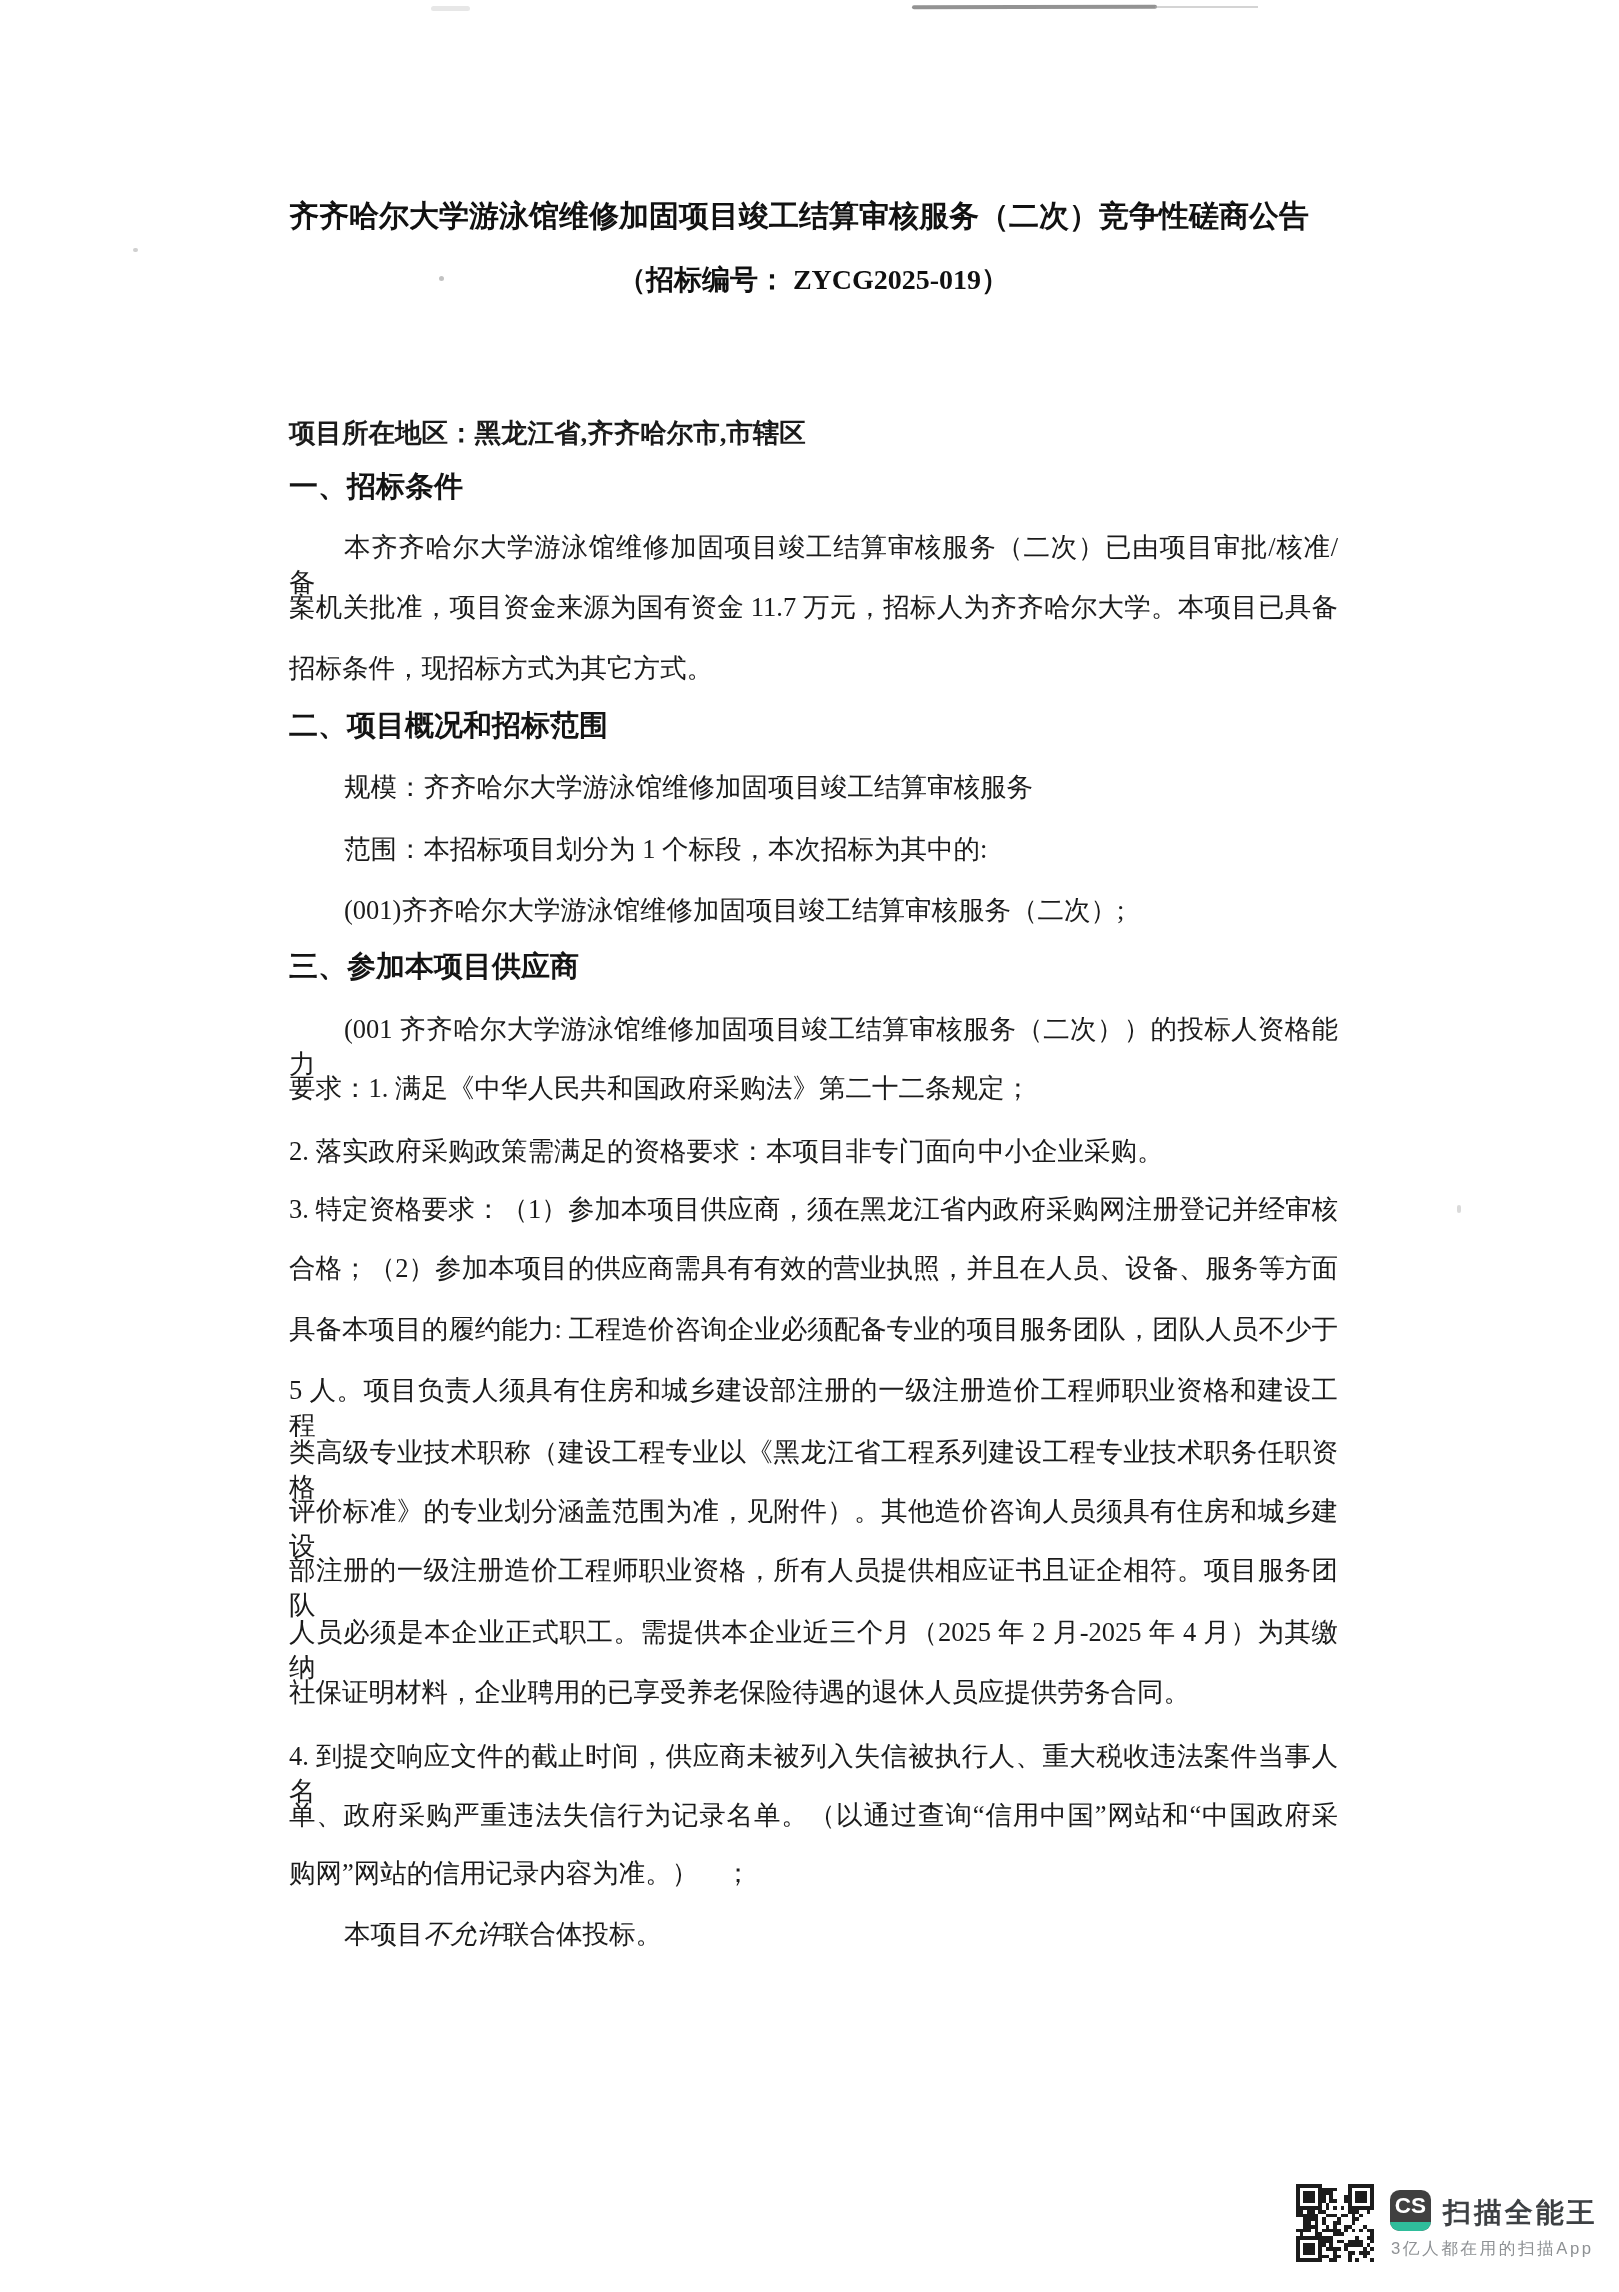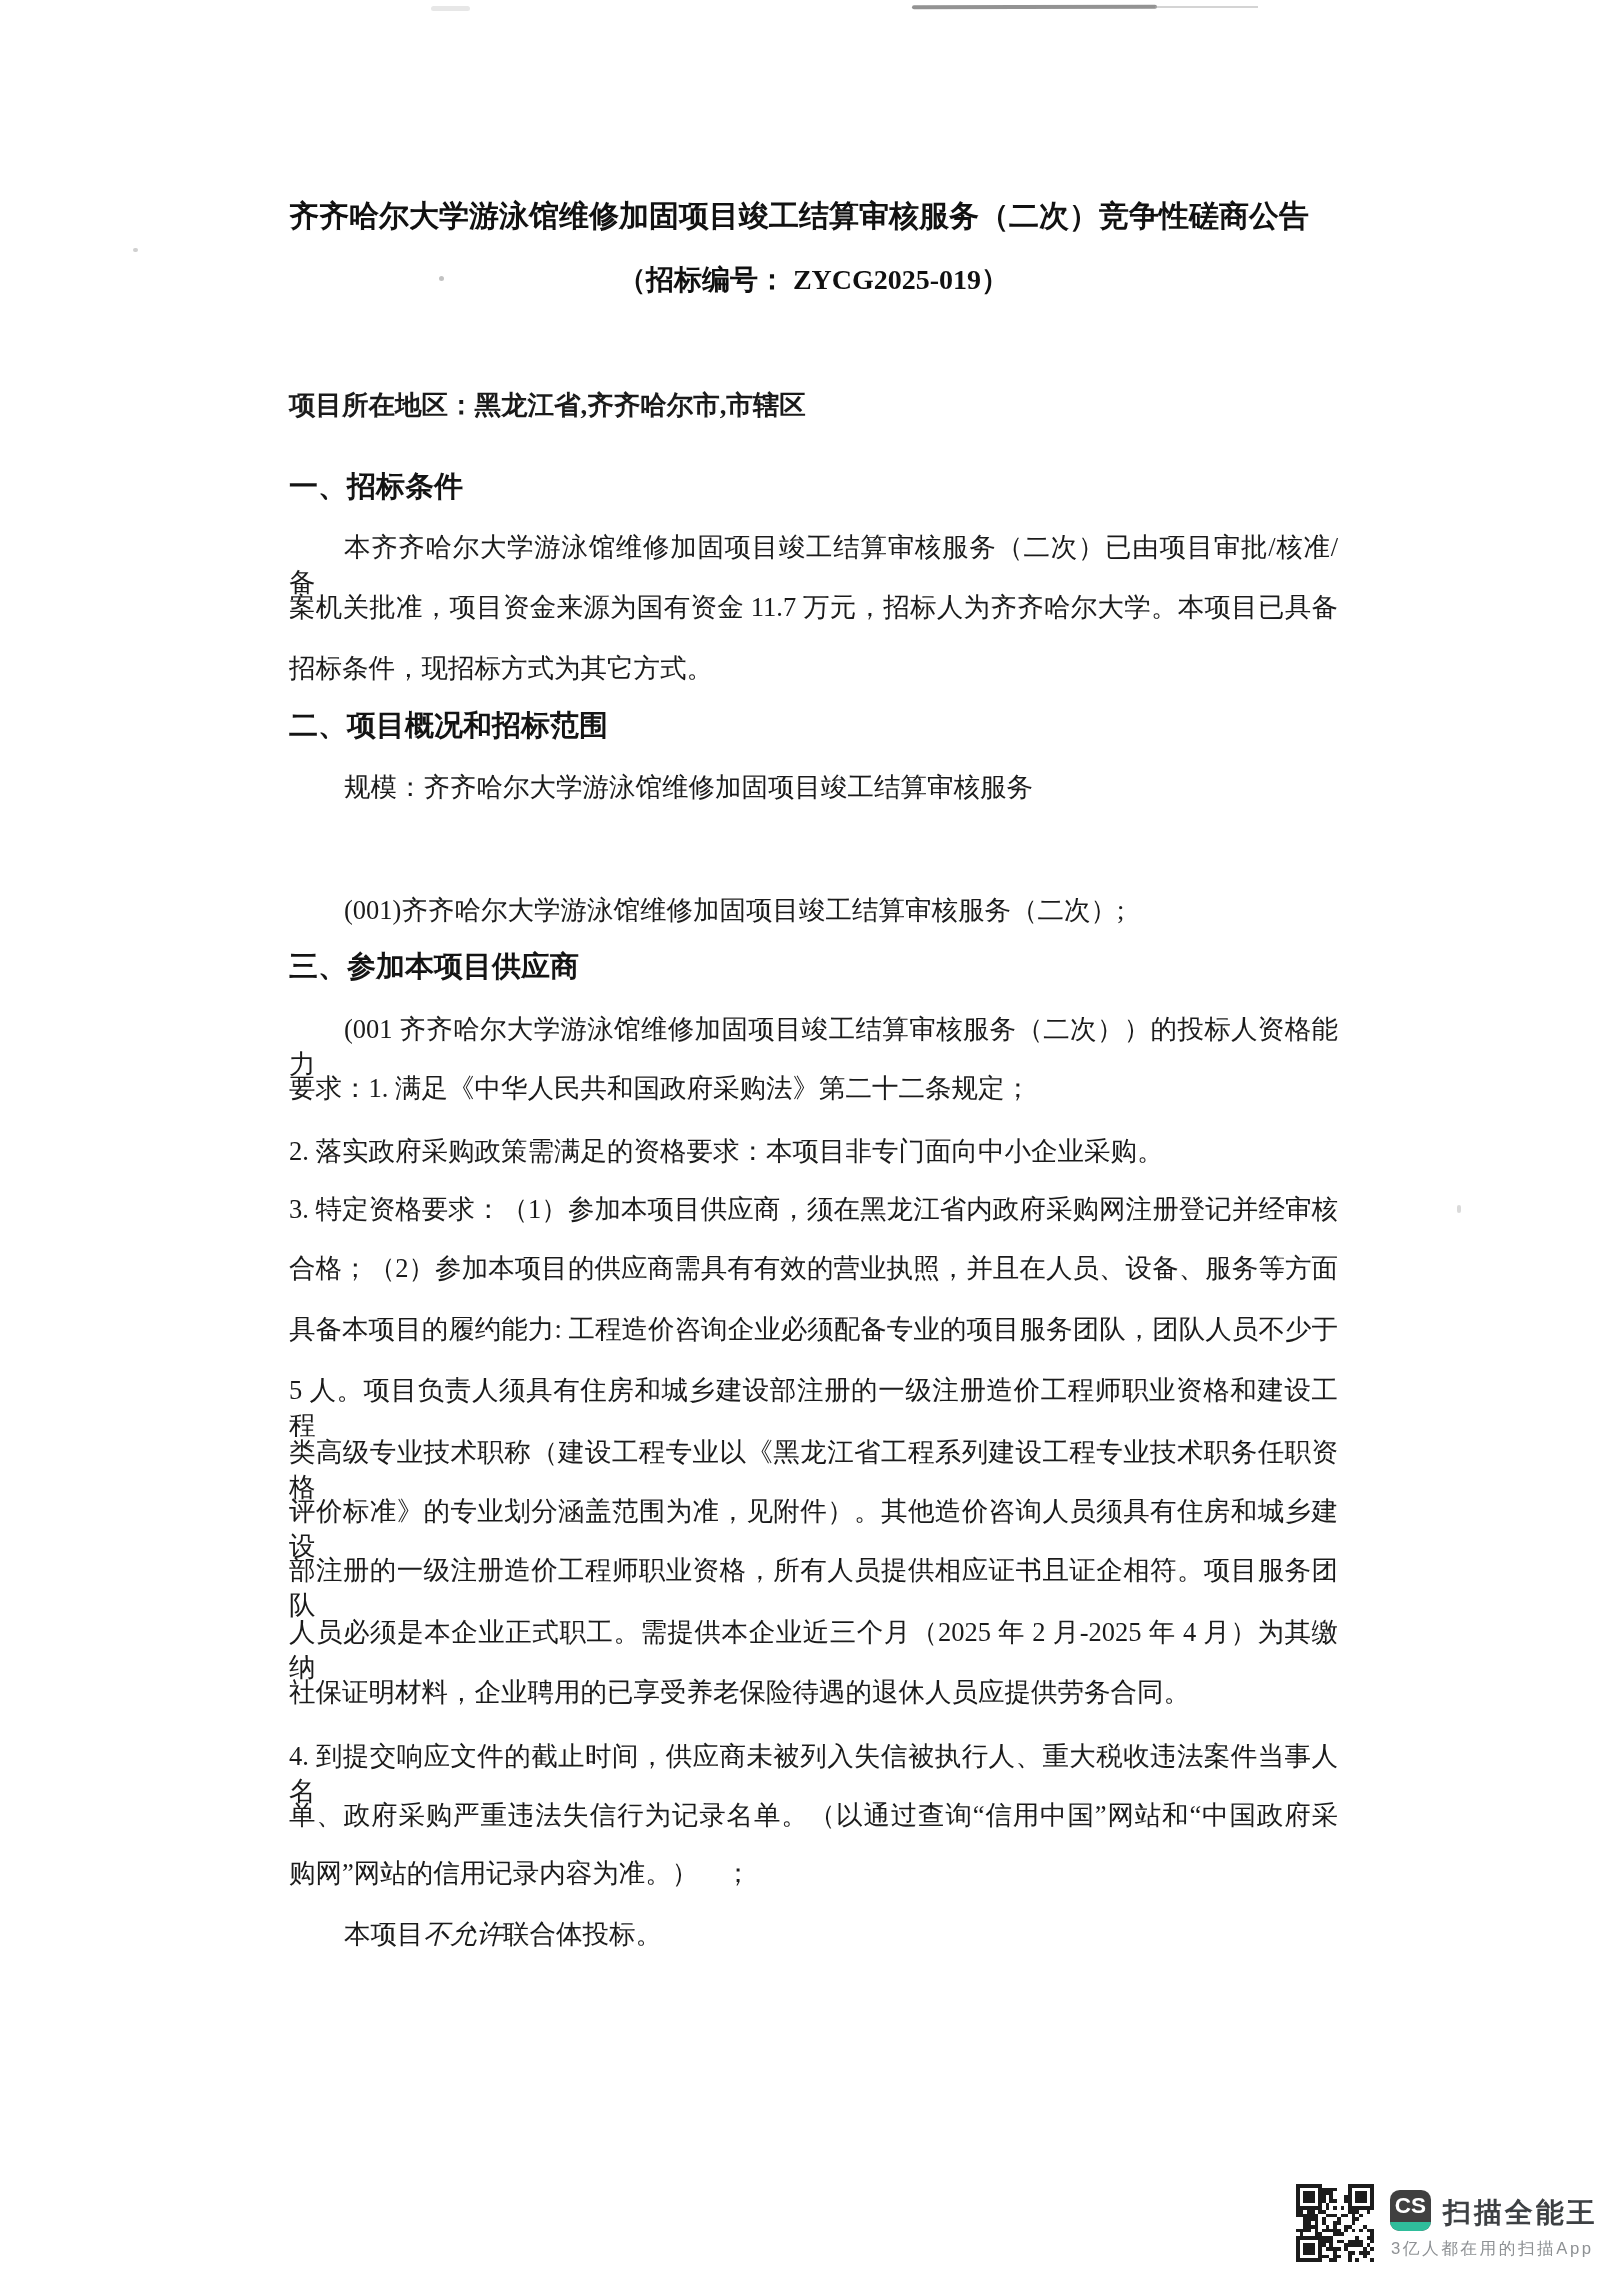--- a/index.html
+++ b/index.html
@@ -42,29 +42,30 @@
   <div class="artifact" style="left:912px;top:4.9px;width:245px;height:3.9px;background:#6f6f6f;border-radius:2px;opacity:.75;transform:rotate(-0.15deg);"></div>
   <div class="artifact" style="left:1155px;top:5.9px;width:103px;height:2px;background:#a9a9a9;opacity:.5;"></div>
   <div class="artifact" style="left:431px;top:5.9px;width:39px;height:4.9px;background:#c9c9c9;opacity:.45;border-radius:2.9px;"></div>
   <div class="artifact" style="left:133px;top:248px;width:4.9px;height:3.9px;background:#b0b0b0;opacity:.6;border-radius:2px;"></div>
   <div class="artifact" style="left:439px;top:276px;width:4.9px;height:4.9px;background:#9a9a9a;opacity:.6;border-radius:2.9px;"></div>
   <div class="artifact" style="left:1457px;top:1205px;width:3.9px;height:7.8px;background:#b5b5b5;opacity:.5;border-radius:2px;"></div>
 
   <div class="title" style="top:196px">齐齐哈尔大学游泳馆维修加固项目竣工结算审核服务（二次）竞争性磋商公告</div>
   <div class="subtitle" style="top:261px">（招标编号： ZYCG2025-019）</div>
 
-  <div class="line l bold" style="top:388px">项目所在地区：黑龙江省,齐齐哈尔市,市辖区</div>
+  <div class="line l bold" style="top:416px">项目所在地区：黑龙江省,齐齐哈尔市,市辖区</div>
 
   <div class="heading" style="top:468px">一、招标条件</div>
   <div class="line j ind" style="top:530px">本齐齐哈尔大学游泳馆维修加固项目竣工结算审核服务（二次）已由项目审批/核准/备</div>
   <div class="line j" style="top:590px">案机关批准，项目资金来源为国有资金 11.7 万元，招标人为齐齐哈尔大学。本项目已具备</div>
   <div class="line l" style="top:651px">招标条件，现招标方式为其它方式。</div>
 
   <div class="heading" style="top:707px">二、项目概况和招标范围</div>
   <div class="line l ind" style="top:770px">规模：齐齐哈尔大学游泳馆维修加固项目竣工结算审核服务</div>
+  <div class="line l ind" style="top:832px">范围：本招标项目划分为 1 个标段，本次招标为其中的:</div>
   <div class="line l ind" style="top:893px">(001)齐齐哈尔大学游泳馆维修加固项目竣工结算审核服务（二次）;</div>
 
   <div class="heading" style="top:948px">三、参加本项目供应商</div>
   <div class="line j ind" style="top:1012px">(001 齐齐哈尔大学游泳馆维修加固项目竣工结算审核服务（二次））的投标人资格能力</div>
   <div class="line l" style="top:1071px">要求：1. 满足《中华人民共和国政府采购法》第二十二条规定；</div>
   <div class="line l" style="top:1134px">2. 落实政府采购政策需满足的资格要求：本项目非专门面向中小企业采购。</div>
   <div class="line j" style="top:1192px">3. 特定资格要求：（1）参加本项目供应商，须在黑龙江省内政府采购网注册登记并经审核</div>
   <div class="line j" style="top:1251px">合格；（2）参加本项目的供应商需具有有效的营业执照，并且在人员、设备、服务等方面</div>
   <div class="line j" style="top:1312px">具备本项目的履约能力: 工程造价咨询企业必须配备专业的项目服务团队，团队人员不少于</div>
   <div class="line j" style="top:1373px">5 人。项目负责人须具有住房和城乡建设部注册的一级注册造价工程师职业资格和建设工程</div>

